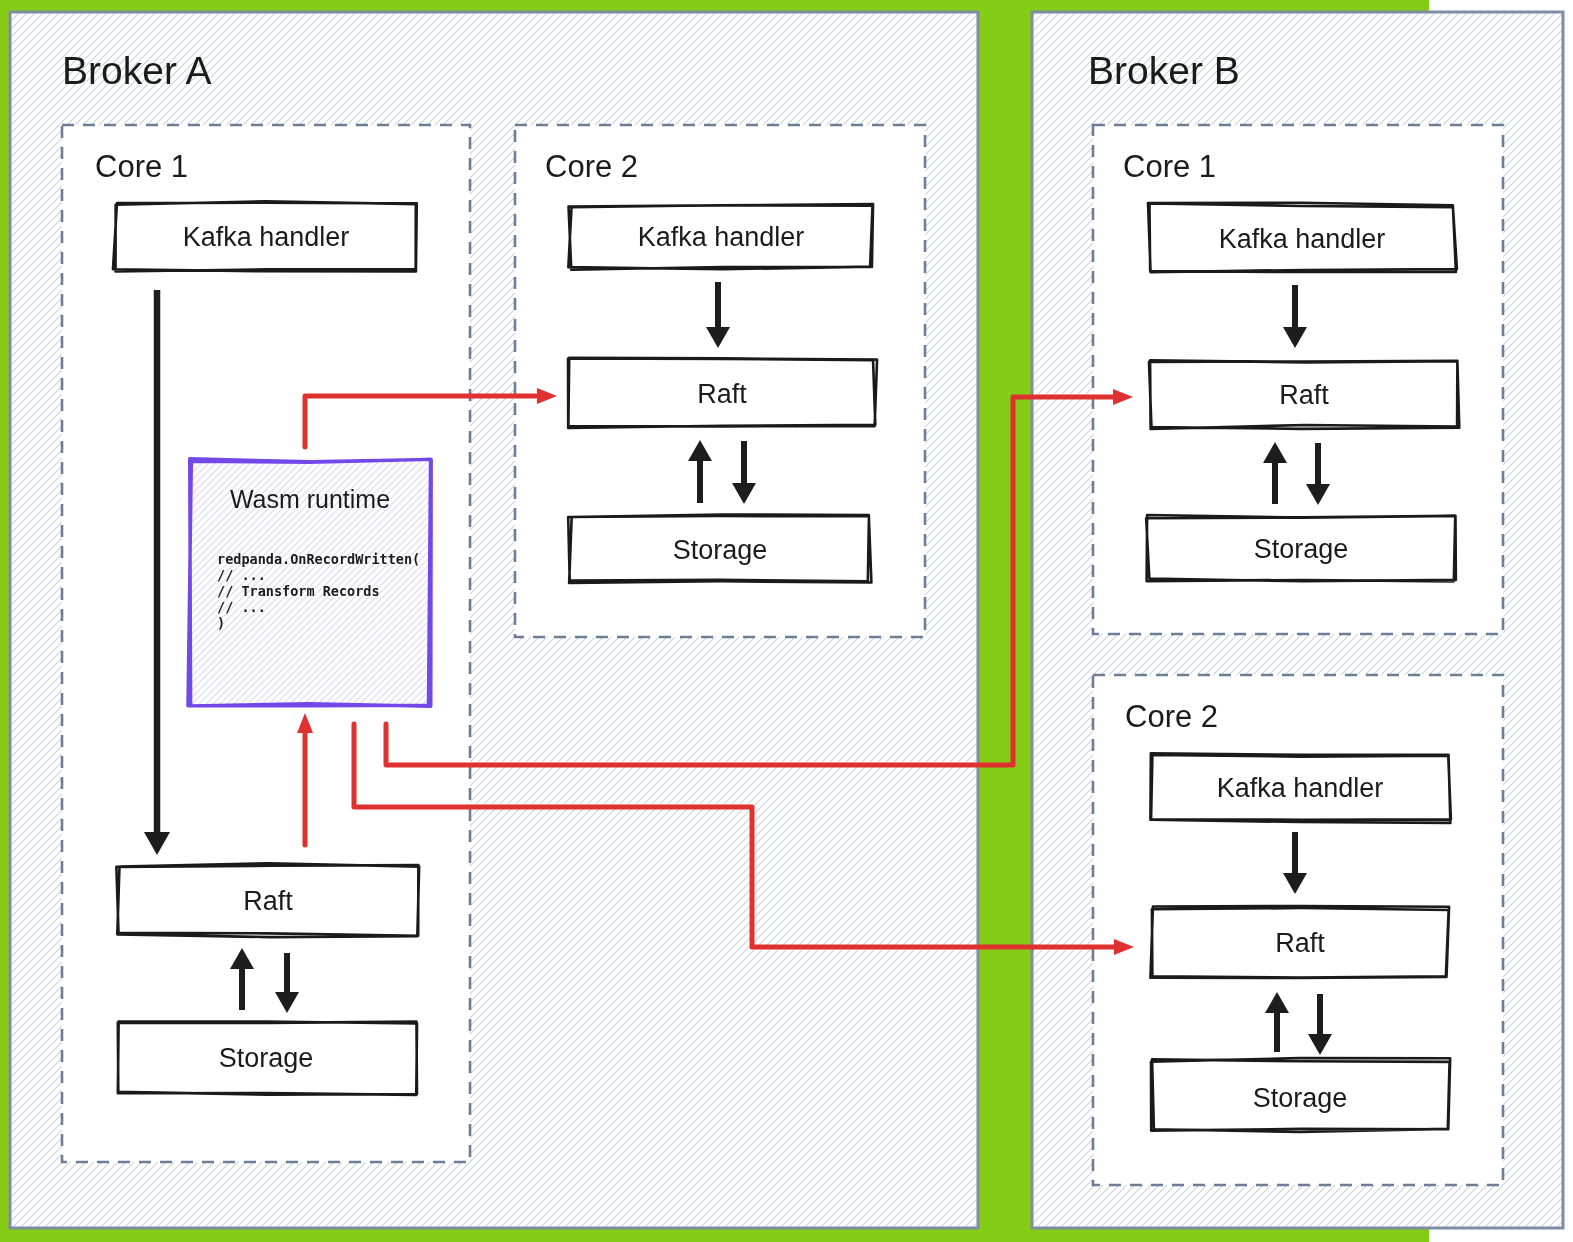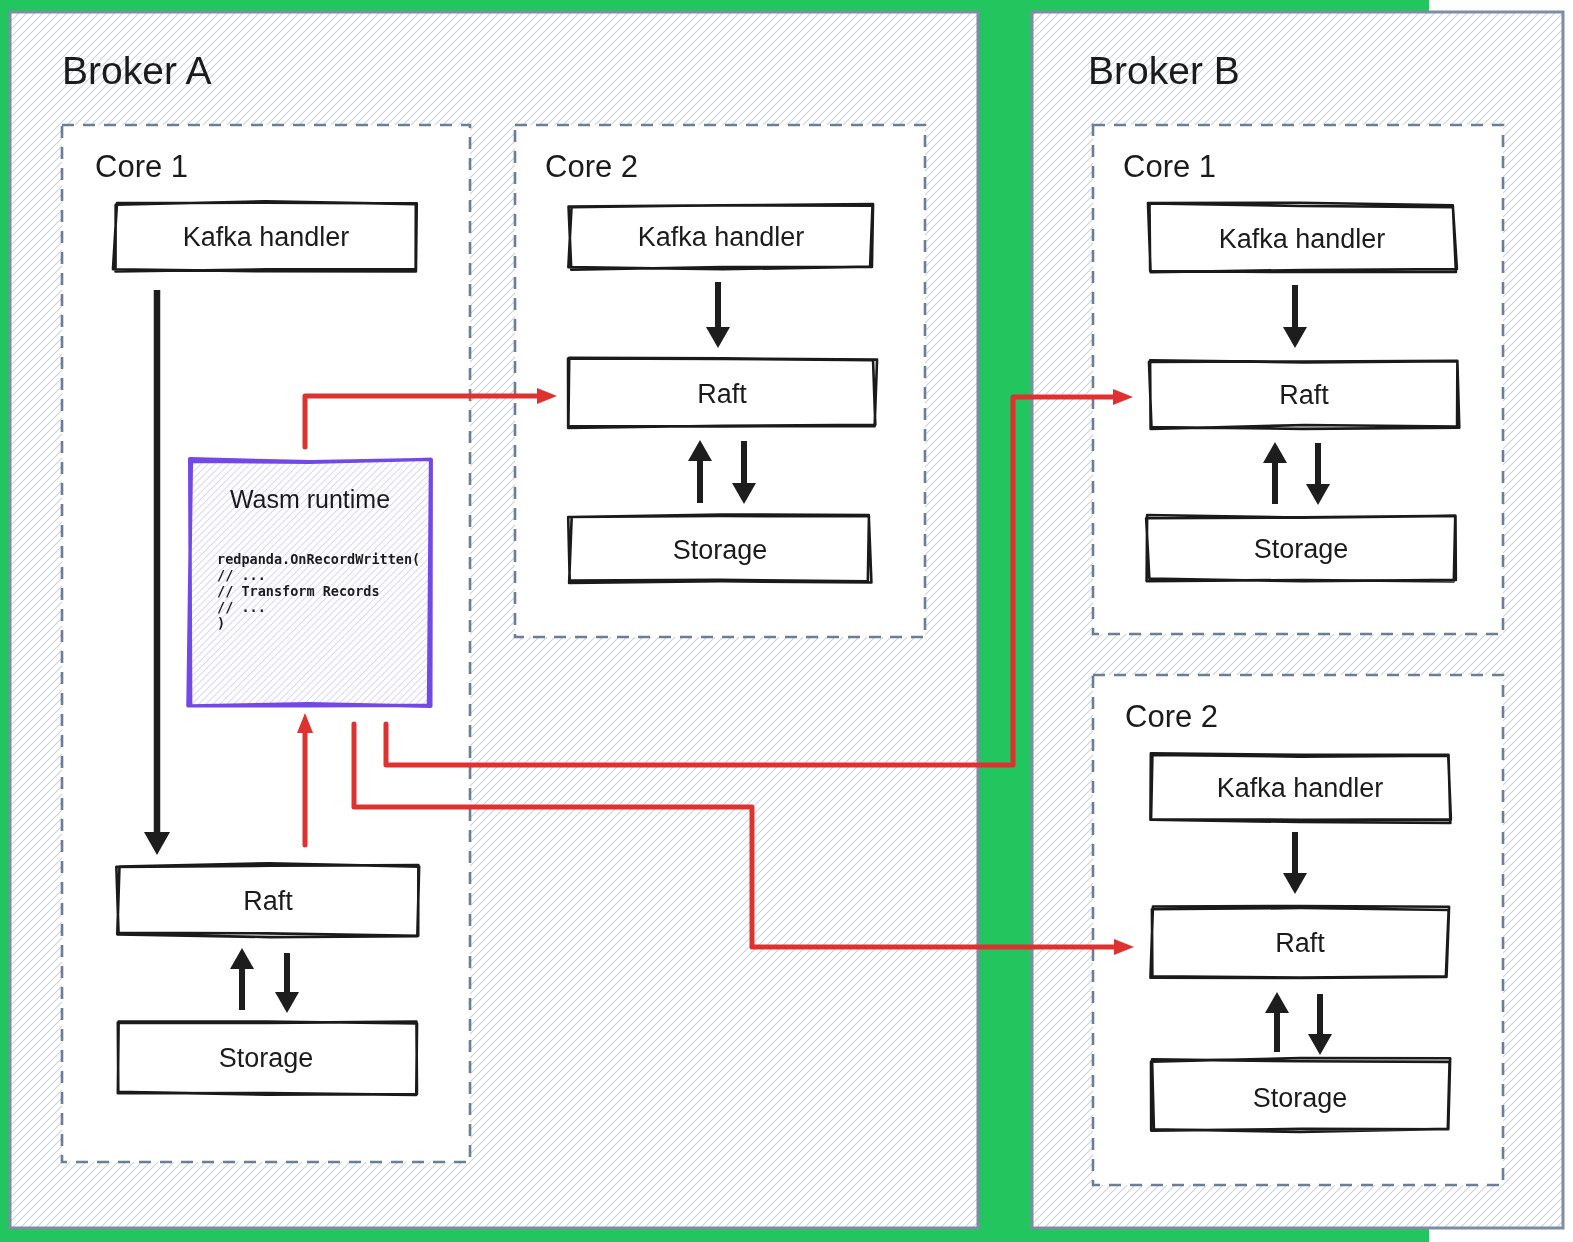--- a/index.html
+++ b/index.html
@@ -1,16 +1,16 @@
 <!DOCTYPE html>
 <html><head>
 <meta charset="utf-8">
 <style>
   html,body{margin:0;padding:0;background:#ffffff;}
-  .stage{position:relative;width:1429px;height:1242px;background:#22c55e;
+  .stage{position:relative;width:1429px;height:1242px;background:#84cc16;
          font-family:"Liberation Sans", sans-serif;}
   svg{display:block;}
   text{fill:#1b1b1b;}
   .broker-title{font-size:39px;}
   .core-title{font-size:31px;}
   .box-label{font-size:27px;text-anchor:middle;}
   .wasm-title{font-size:25px;text-anchor:middle;}
   .code-line{font-family:"DejaVu Sans Mono", monospace;font-size:13.5px;font-weight:bold;}
   .sketch{fill:#ffffff;stroke:#1a1a1a;stroke-width:2.6;stroke-linejoin:round;stroke-linecap:round;}
   .sketch-wasm{fill:url(#hatchWasm);stroke:#7348e8;stroke-width:3.4;stroke-linejoin:round;stroke-linecap:round;}

